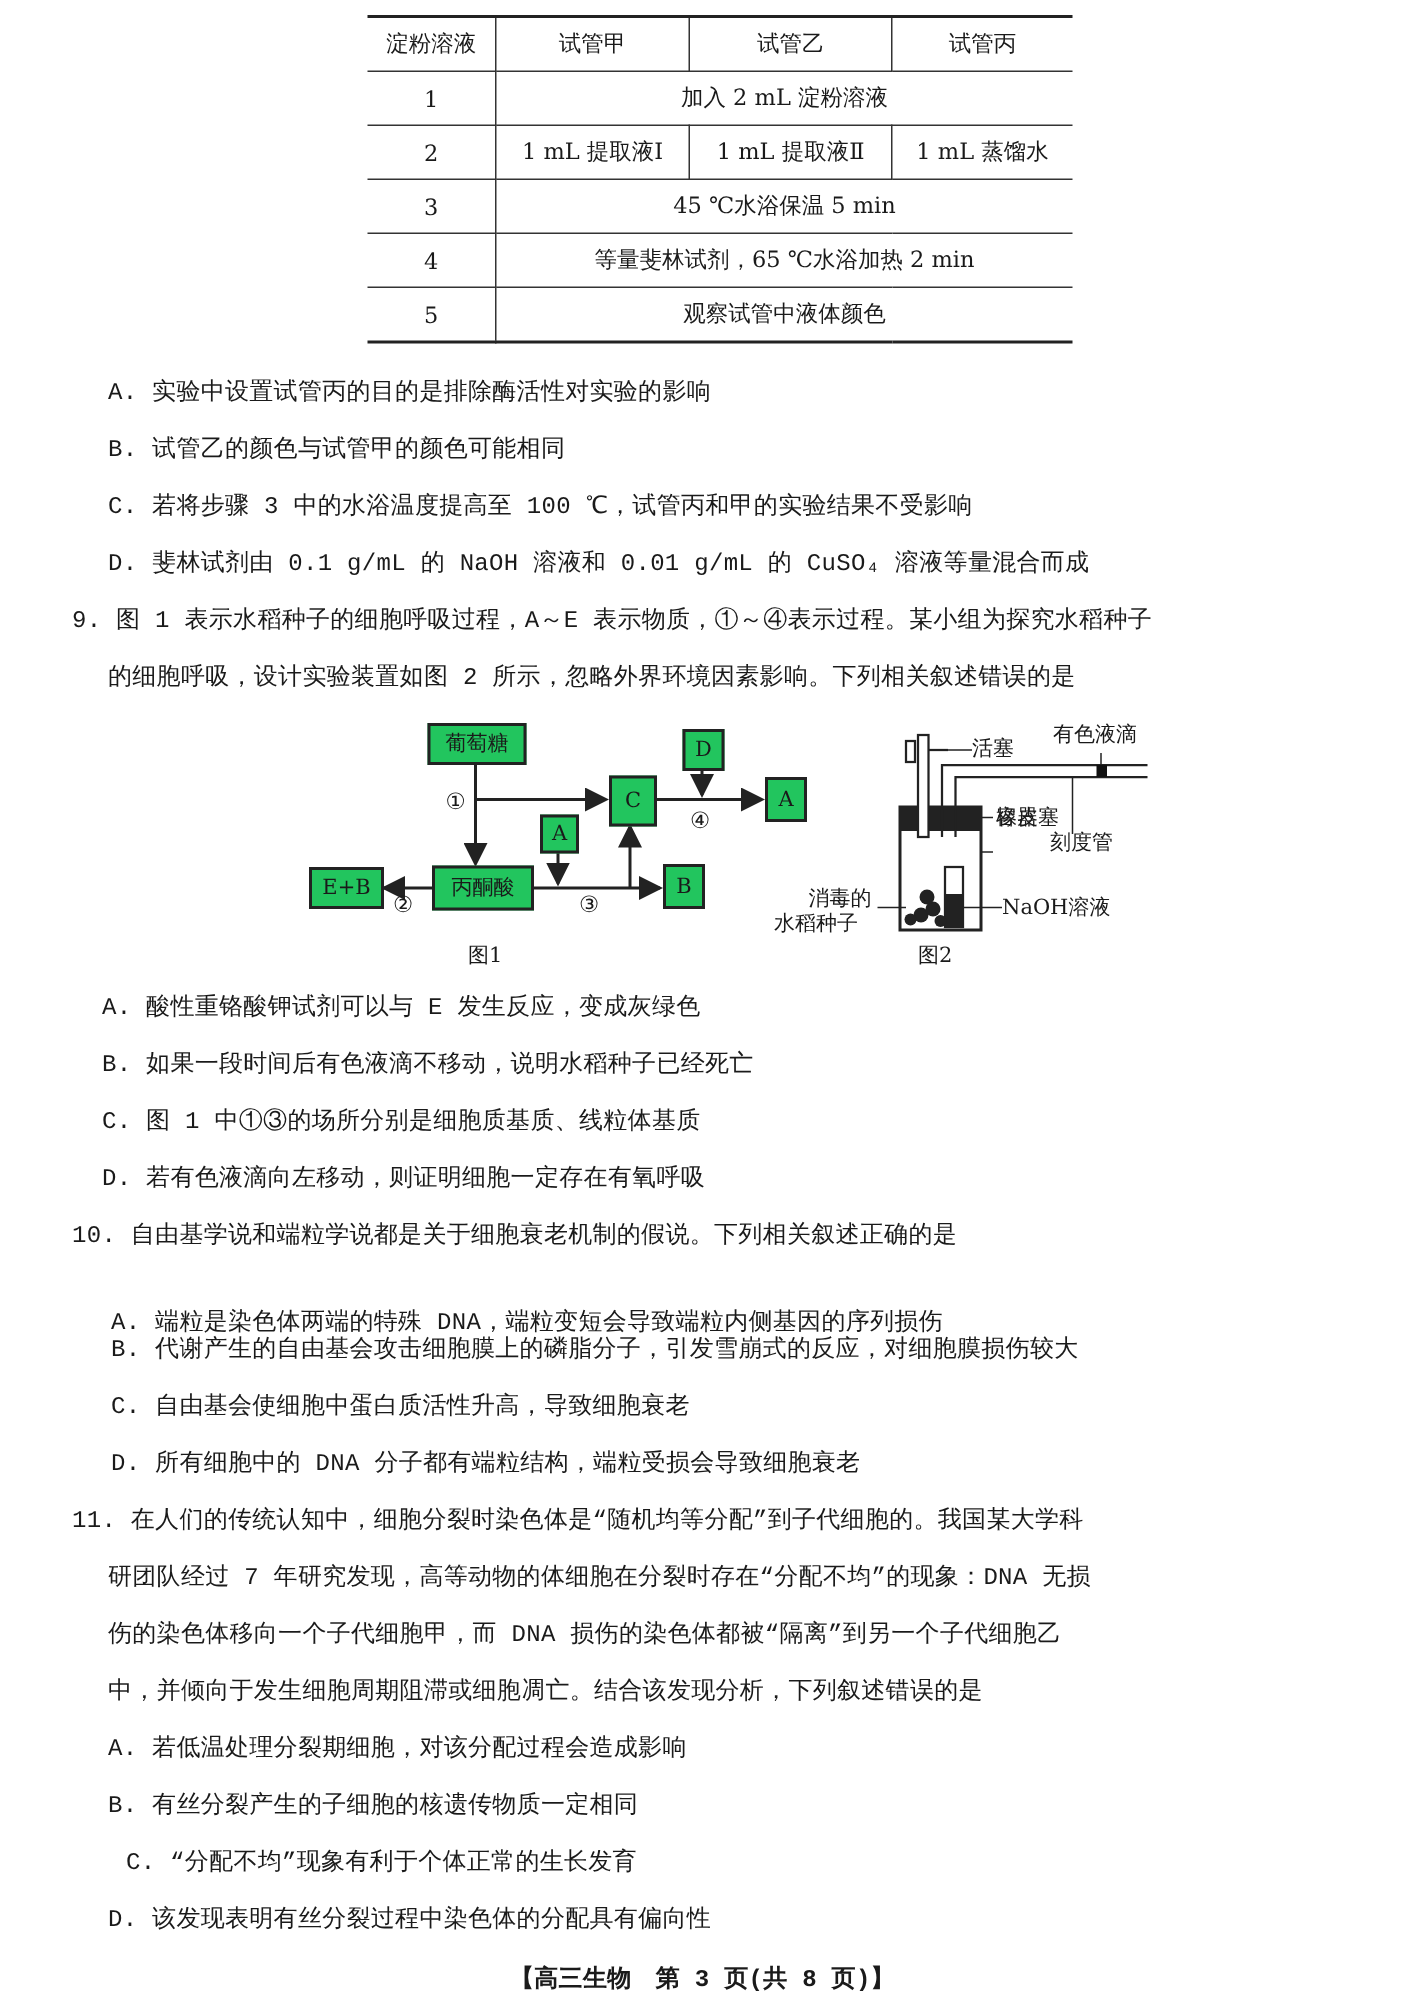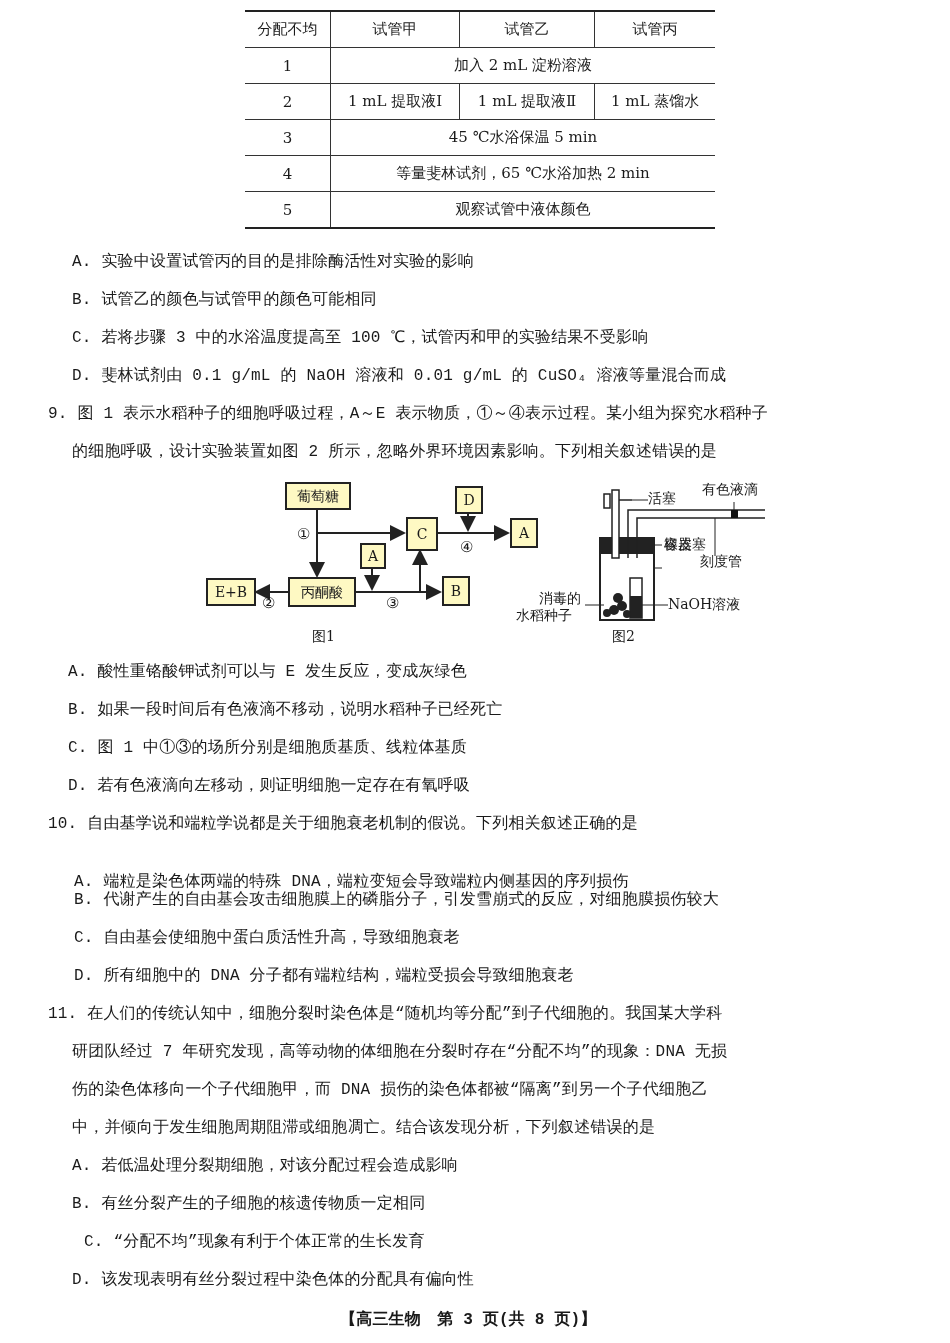--- a/index.html
+++ b/index.html
@@ -18,32 +18,32 @@
   }
   table.exp td, table.exp th {
     border:1px solid #333; height:35px; text-align:center; padding:0; font-weight:normal;
   }
   table.exp th { border-top:none; }
   table.exp td:first-child, table.exp th:first-child { border-left:none; width:85px; }
   table.exp td:last-child, table.exp th:last-child { border-right:none; }
   table.exp tr:first-child th:nth-child(3){ }
 
   
-  .box { position:absolute; border:2px solid #222; background:#fef9c3; font-size:14px; text-align:center; box-sizing:border-box; }
+  .box { position:absolute; border:2px solid #222; background:#22c55e; font-size:14px; text-align:center; box-sizing:border-box; }
   .num { position:absolute; font-size:15px; }
   .caption { position:absolute; font-size:14px; }
   svg { position:absolute; left:0; top:0; }
 </style>
 </head>
 <body>
 
 <table class="exp">
   <tbody>
       <tr>
-    <th>分配不均</th>
+    <th>淀粉溶液</th>
     <th>试管甲</th>
     <th>试管乙</th>
     <th>试管丙</th>
   </tr>
   <tr>
     <td>1</td>
     <td colspan="3">加入 2 mL 淀粉溶液</td>
   </tr>
   <tr>
     <td>2</td>

